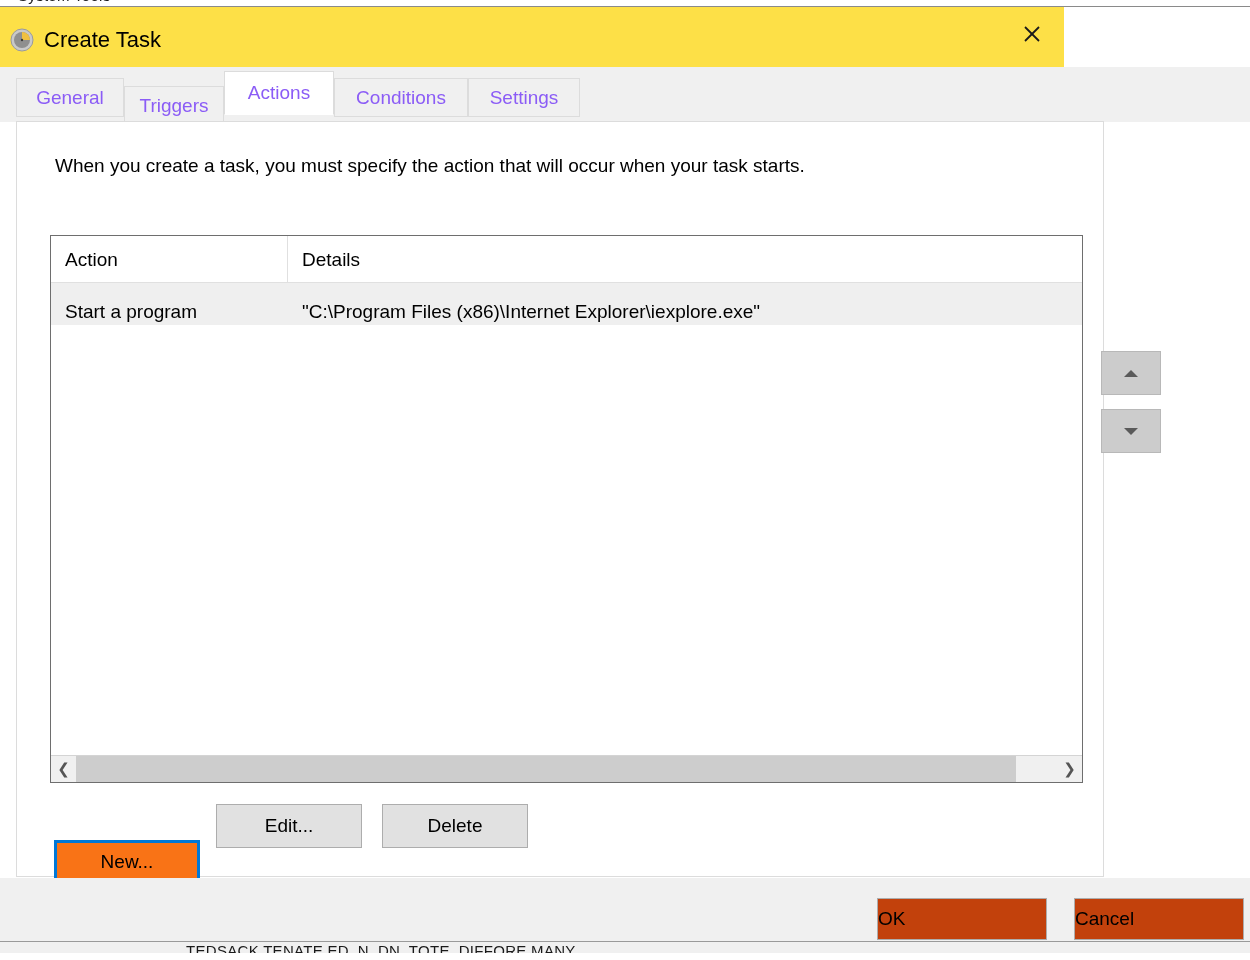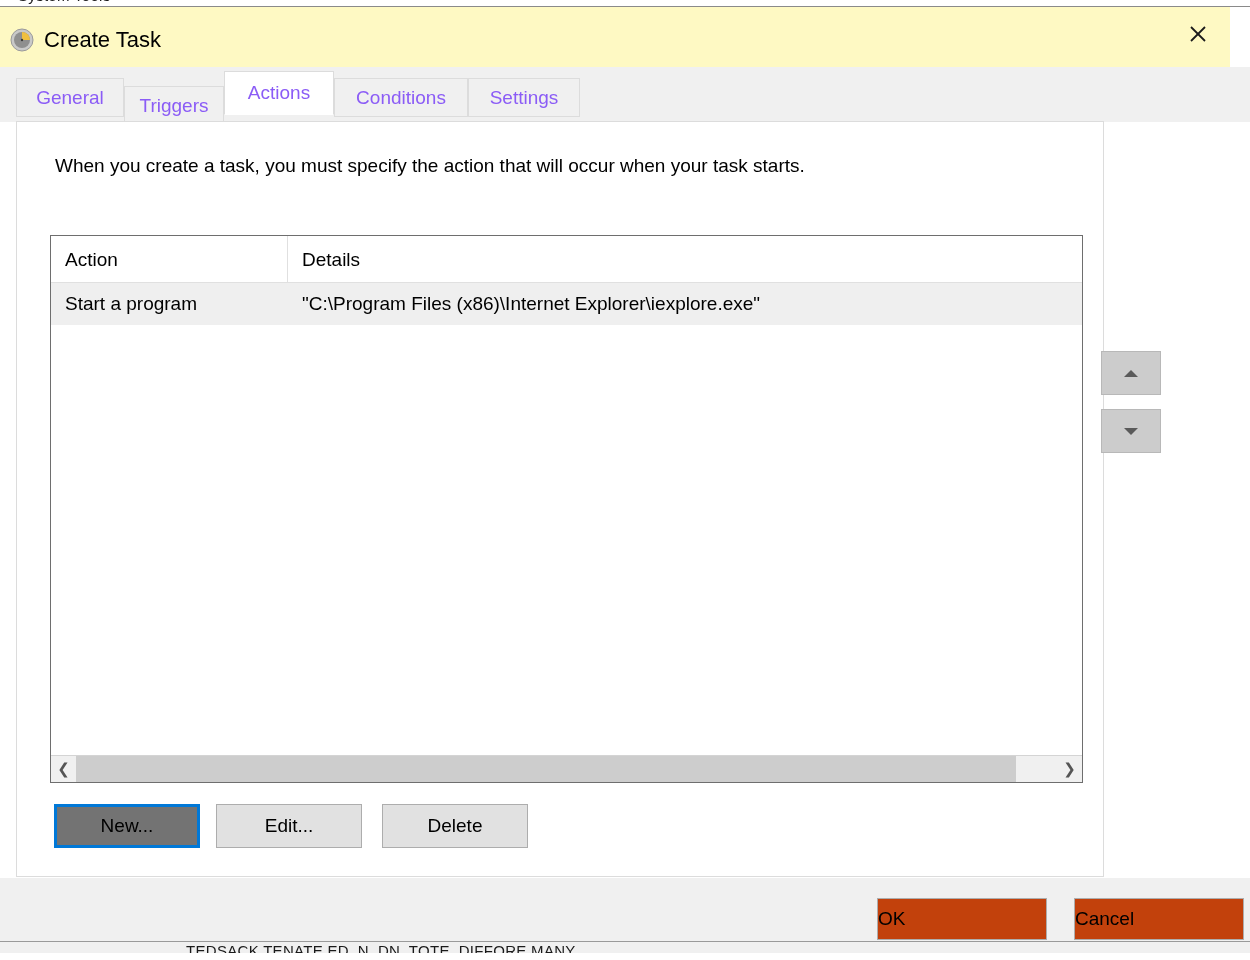--- a/index.html
+++ b/index.html
@@ -58,22 +58,22 @@
     font-size: 15px;
     color: #1a1a1a;
     white-space: nowrap;
     letter-spacing: 0.3px;
   }
 
   
   .titlebar {
     position: absolute;
     left: 0; top: 7px;
-    width: 1230px; height: 60px;
-    background: #fef9c3;
+    width: 1064px; height: 60px;
+    background: #fde047;
   }
   .title-icon {
     position: absolute;
     left: 10px; top: 21px;
     width: 24px; height: 24px;
   }
   .title-text {
     position: absolute;
     left: 44px; top: 20px;
     font-size: 22px;
@@ -172,21 +172,21 @@
 
   .lv-row {
     position: absolute;
     left: 0; top: 47px;
     width: 1031px; height: 42px;
     background: #efefef;
     cursor: pointer;
   }
   .lv-cell {
     position: absolute;
-    top: 0; height: 42px;
+    top: 8px; height: 42px;
     display: flex;
     align-items: center;
     font-size: 19px;
     color: #000000;
     white-space: nowrap;
   }
   .lv-cell .lbl { padding-left: 14px; }
   .lv-cell-action { left: 0; width: 237px; }
   .lv-cell-details { left: 237px; width: 794px; }
 
@@ -247,21 +247,22 @@
     display: flex;
     align-items: center;
     justify-content: center;
     font-size: 19px;
     color: #000000;
     cursor: pointer;
     white-space: nowrap;
   }
   .actbtn.focused {
     border: 3px solid #0078d7;
-    background: #737373;
+    background: #f97316;
+    margin-top: 36px;
   }
   .actbtn-new { left: 37px; width: 146px; }
   .actbtn-edit { left: 199px; width: 146px; }
   .actbtn-delete { left: 365px; width: 146px; align-items: center; }
 
   
   .footer {
     position: absolute;
     left: 0; top: 878px;
     width: 1250px; height: 70px;

